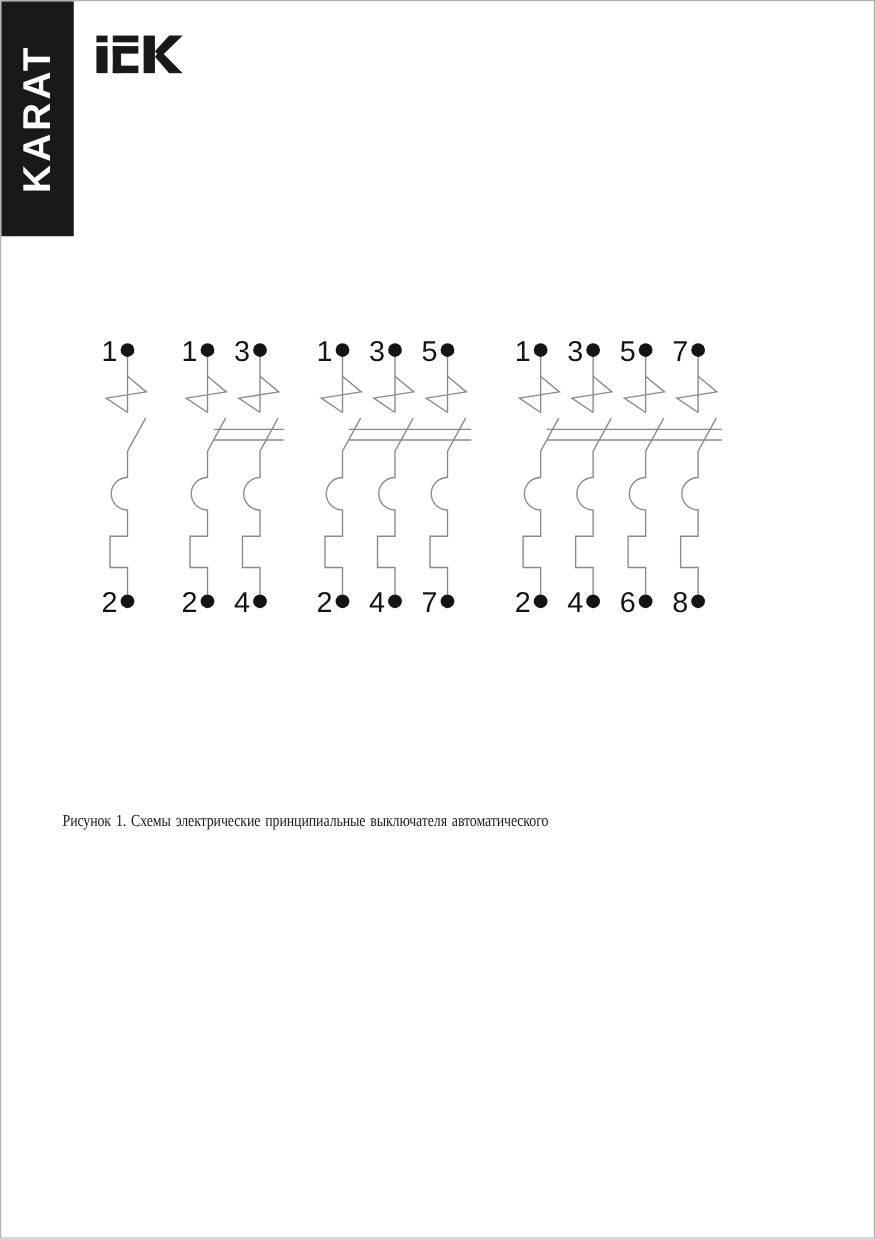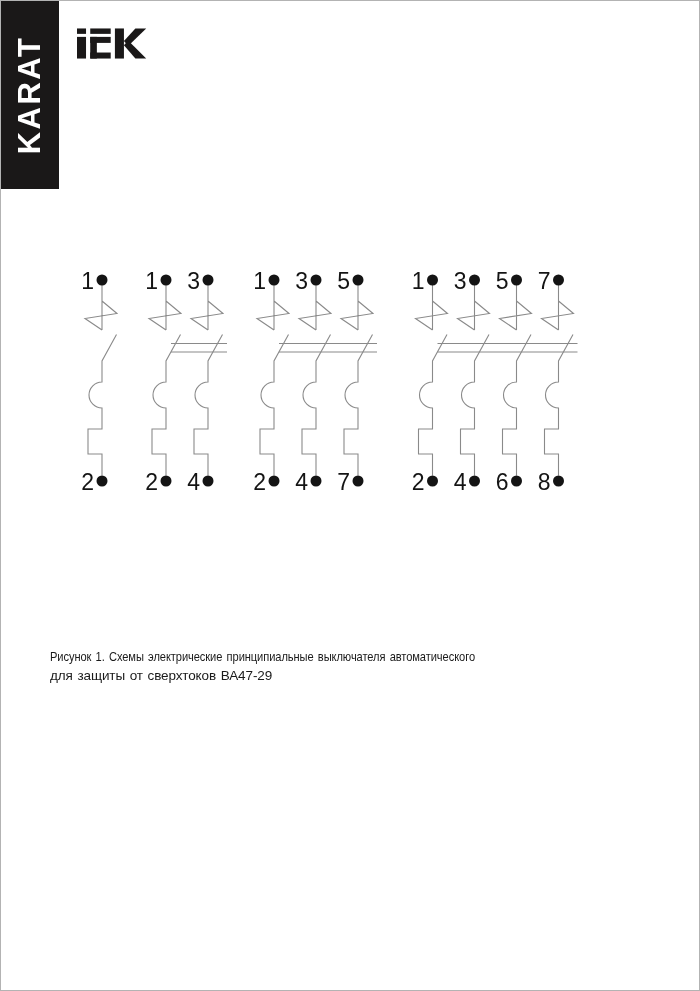--- a/index.html
+++ b/index.html
@@ -44,20 +44,21 @@
     font-size:23px;
     fill:#141414;
   }
   .caption{
     position:absolute;left:49px;top:646px;
     width:425px;
     color:#1a1a1a;
     font-size:13.5px;
     line-height:19px;
     letter-spacing:-0.1px;
+    font-family:Liberation Serif, serif;
   }
   .caption .fit{display:inline-block;white-space:nowrap;word-spacing:1.5px;}
   .caption .l2{white-space:nowrap;word-spacing:1px;}
 </style>
 </head>
 <body>
 
 <div class="page">
 
   <div class="karat-box">
@@ -140,16 +141,15 @@
         <path d="M 557.5 279 V 329 M 557.5 300 L 572.5 312.5 L 540.5 317.5 L 557.5 329 M 572 333.5 L 557.5 360 V 381 A 13 13 0 0 0 557.5 407 V 428 H 543.5 V 453 H 557.5 V 474.5" class="pole-stroke"></path>
         <circle cx="557.5" cy="279" r="5.5" class="tdot"></circle>
         <circle cx="557.5" cy="480" r="5.5" class="tdot"></circle>
         <text x="549.5" y="287.5" text-anchor="end" class="tnum">7</text>
         <text x="549.5" y="488.5" text-anchor="end" class="tnum">8</text>
       </g>
     </svg>
 
   <div class="caption">
     <div><span class="fit" style="transform-origin: left top; transform: scaleX(0.823544);">Рисунок 1. Схемы электрические принципиальные выключателя автоматического</span></div>
-    <div class="l2">для защиты от сверхтоков ВА47-29</div>
   </div>
 
 </div>
 
 </body></html>

